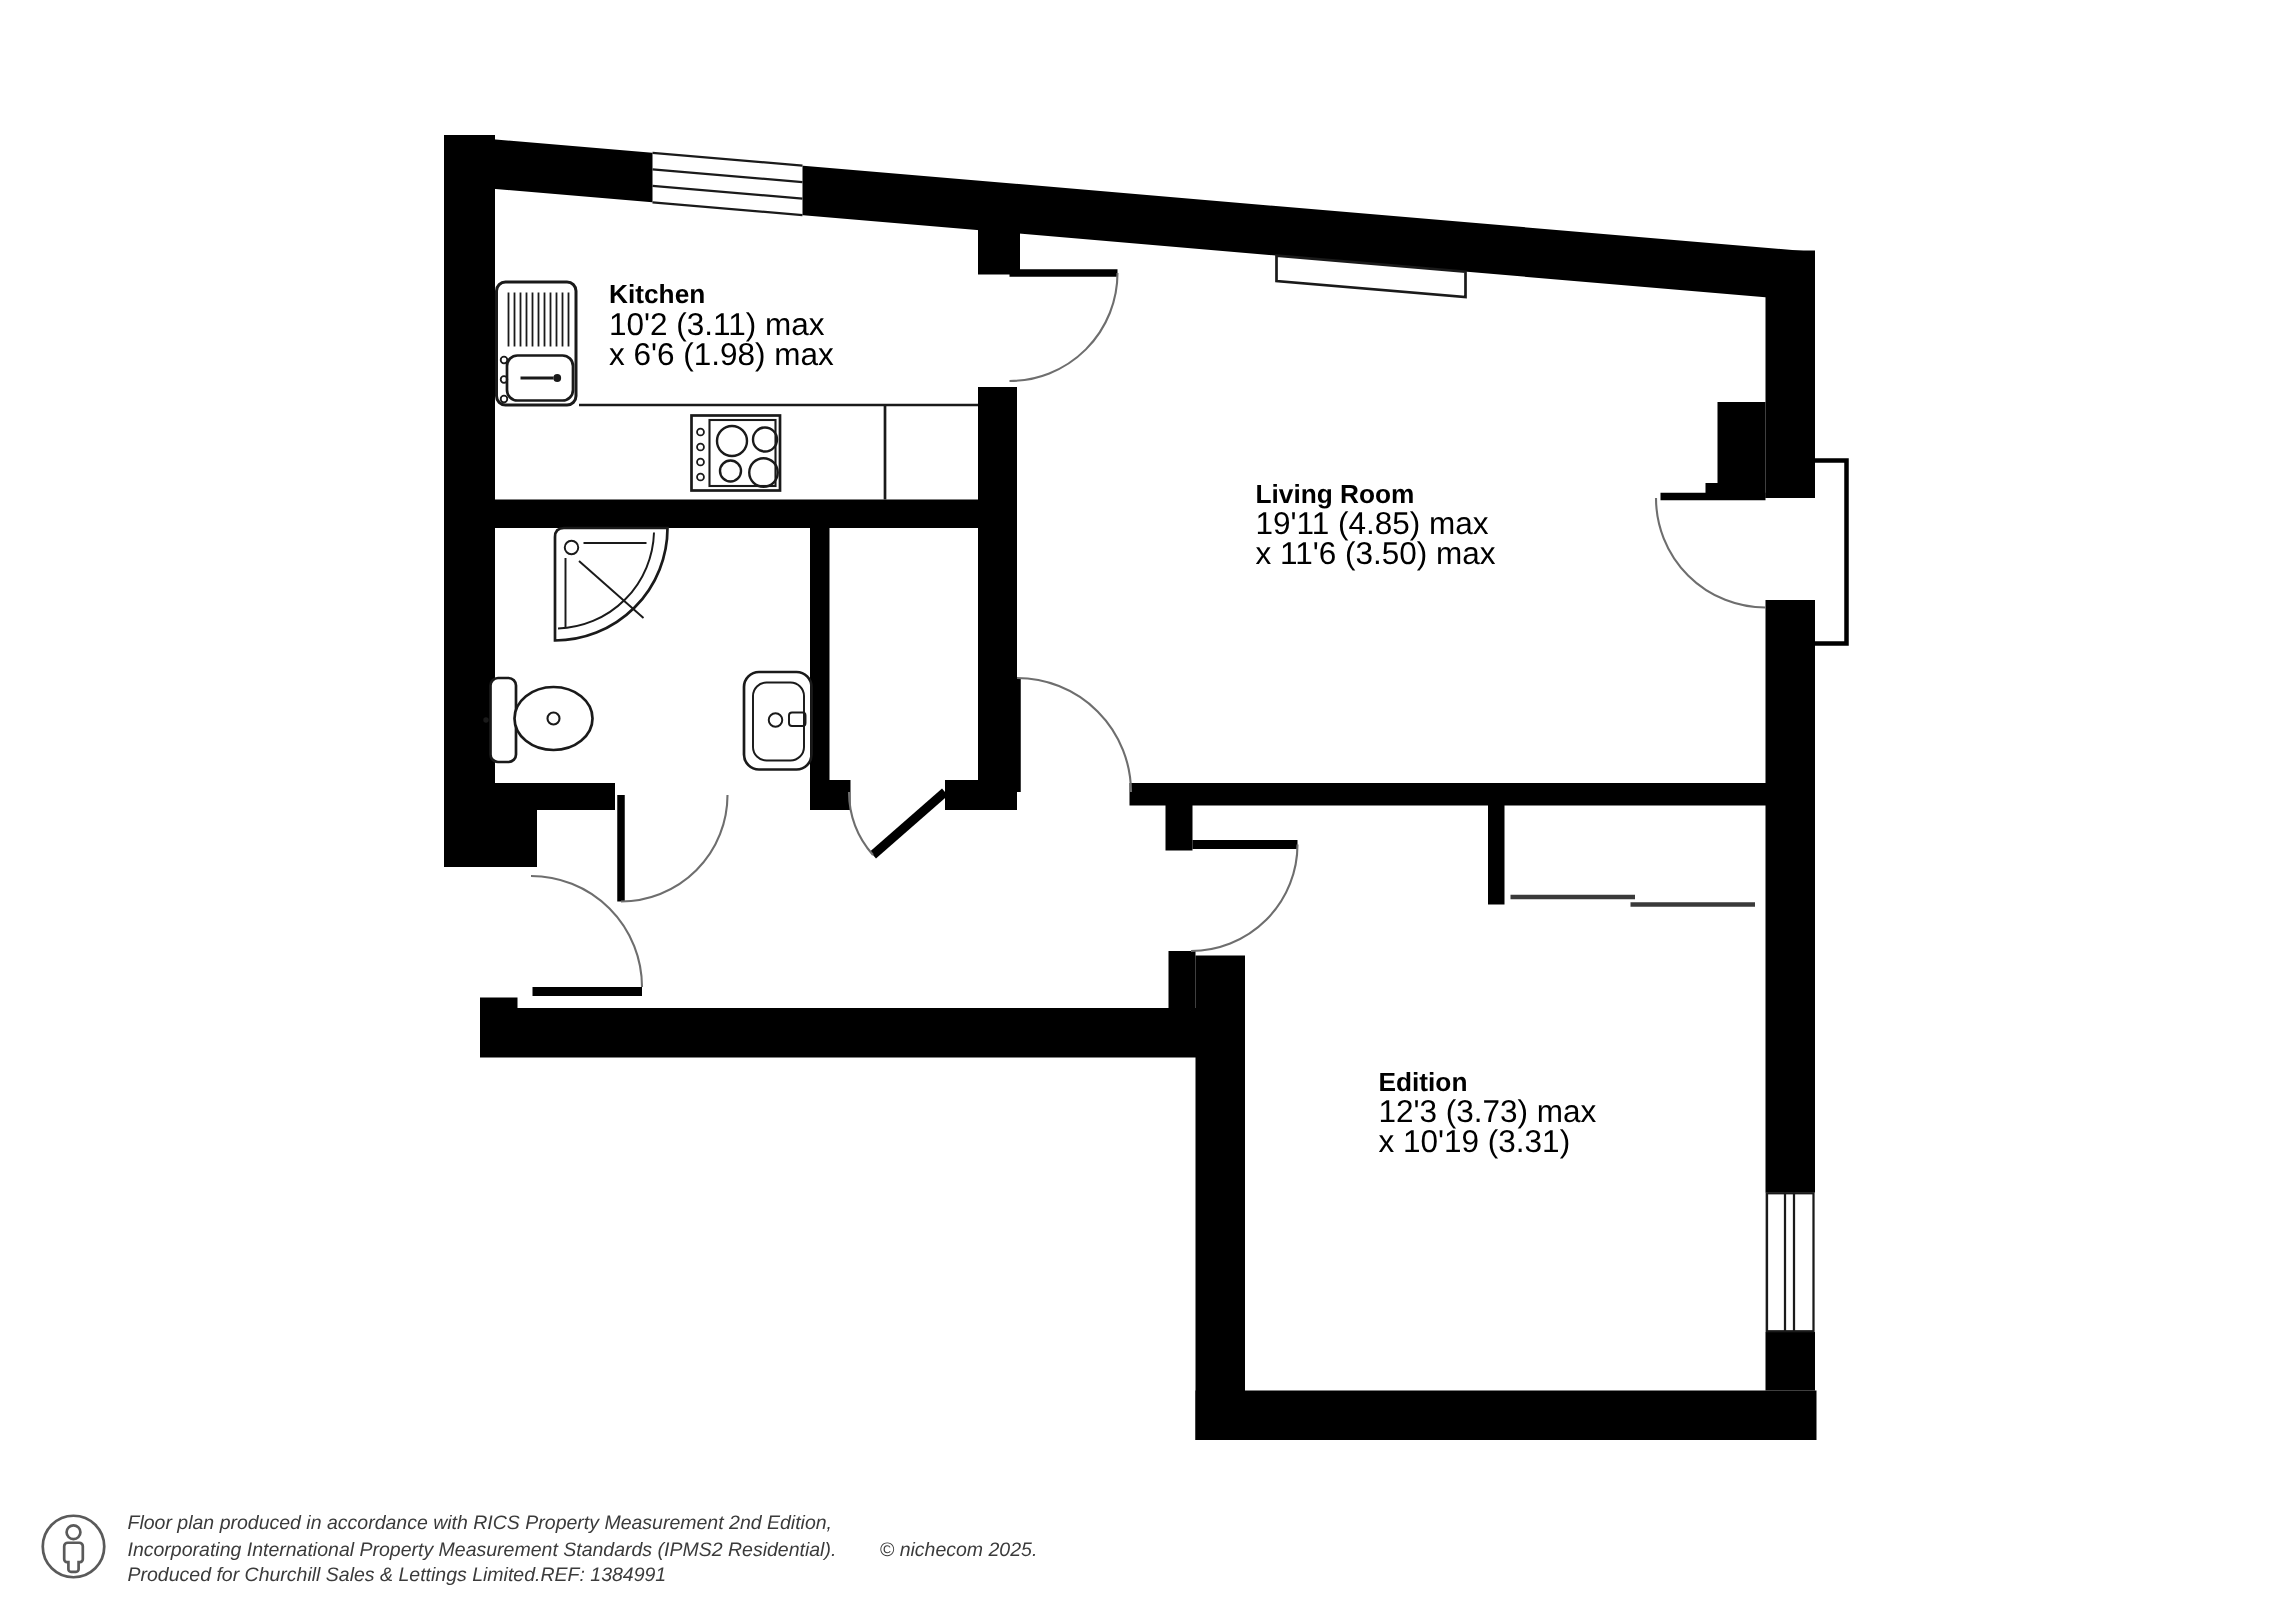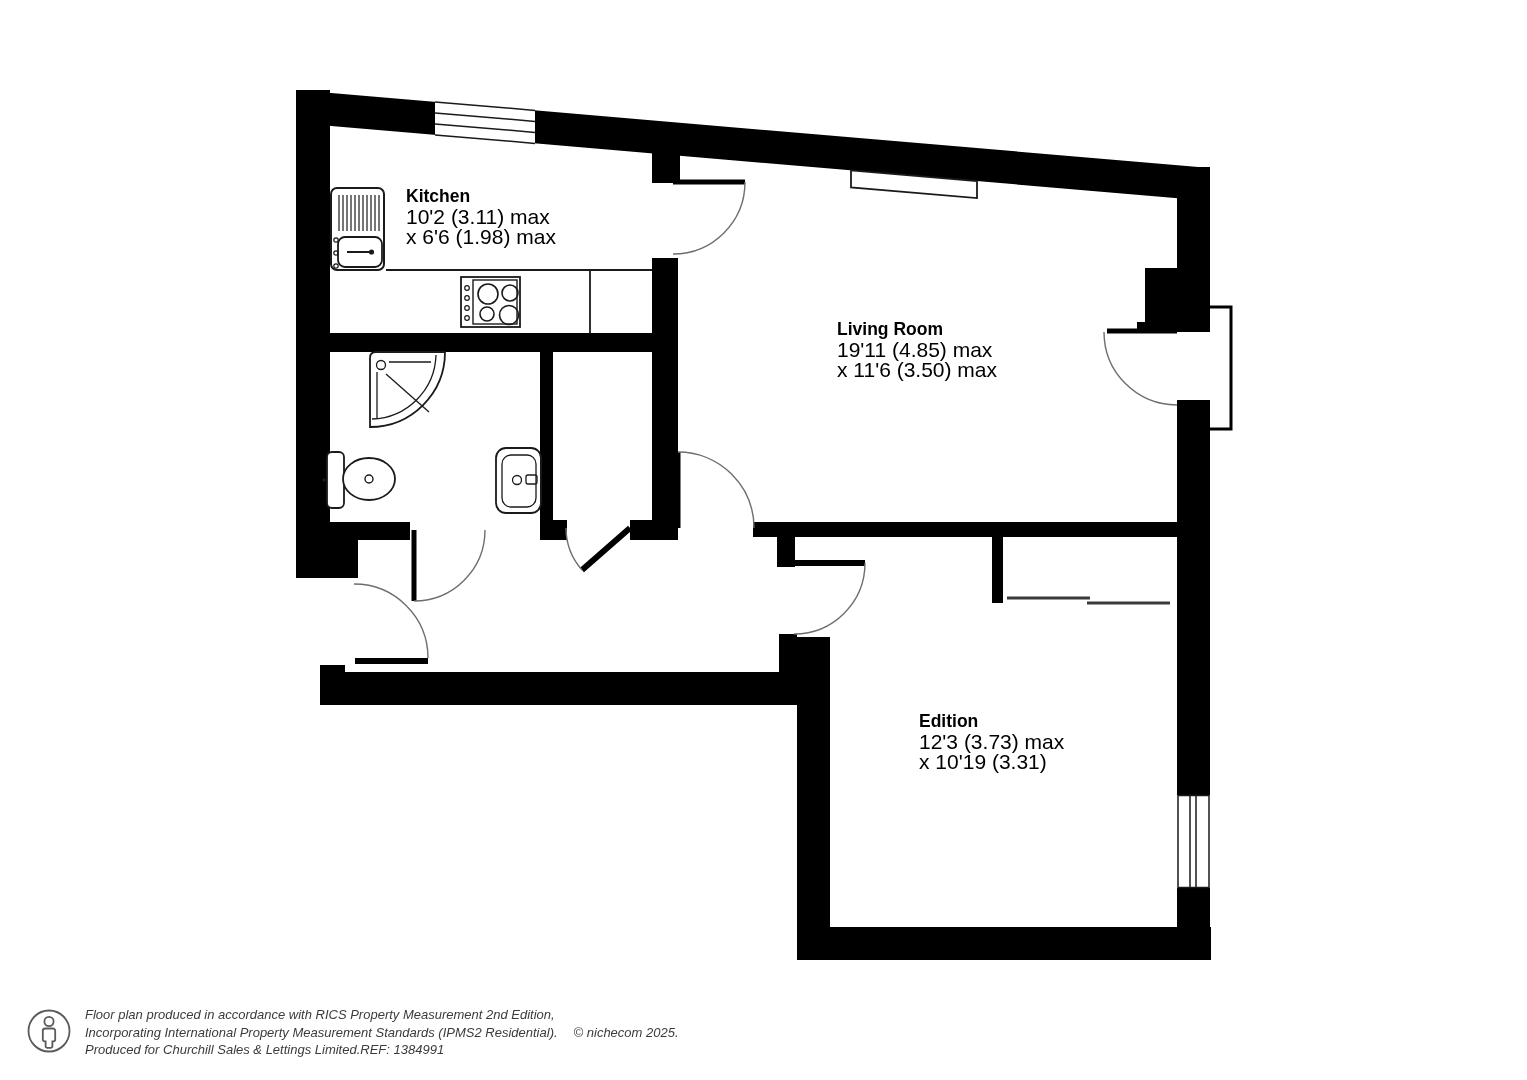--- a/index.html
+++ b/index.html
@@ -14,21 +14,21 @@
   .room-label{position:absolute;width:240px;text-align:left;line-height:20.5px;padding-left:32px;}
   .room-label .rname{font-size:17.5px;font-weight:bold;}
   .room-label .rdim{font-size:21px;}
   .room-label.kitchen{left:374px;top:186px;}
   .room-label.living{left:805px;top:319px;}
   .room-label.bedroom{left:887px;top:711px;}
   .footer{position:absolute;left:26px;top:1006px;display:flex;align-items:flex-start;}
   .footer-icon{margin-right:13px;margin-top:2px;}
   .footer-text{font-size:13px;color:#3b3b3b;line-height:17.5px;font-style:italic;}
   .footer-row{display:flex;white-space:pre;}
-  .footer .copyright{margin-left:16px;}
+  .footer .copyright{margin-left:29px;}
   .footer .ref{margin-left:0;}
 </style>
 </head>
 <body>
 
 <div class="page">
 
   <svg class="plan-svg" width="1527" height="1080" viewBox="0 0 1527 1080">
 
     <g fill="#000000" stroke="none">

